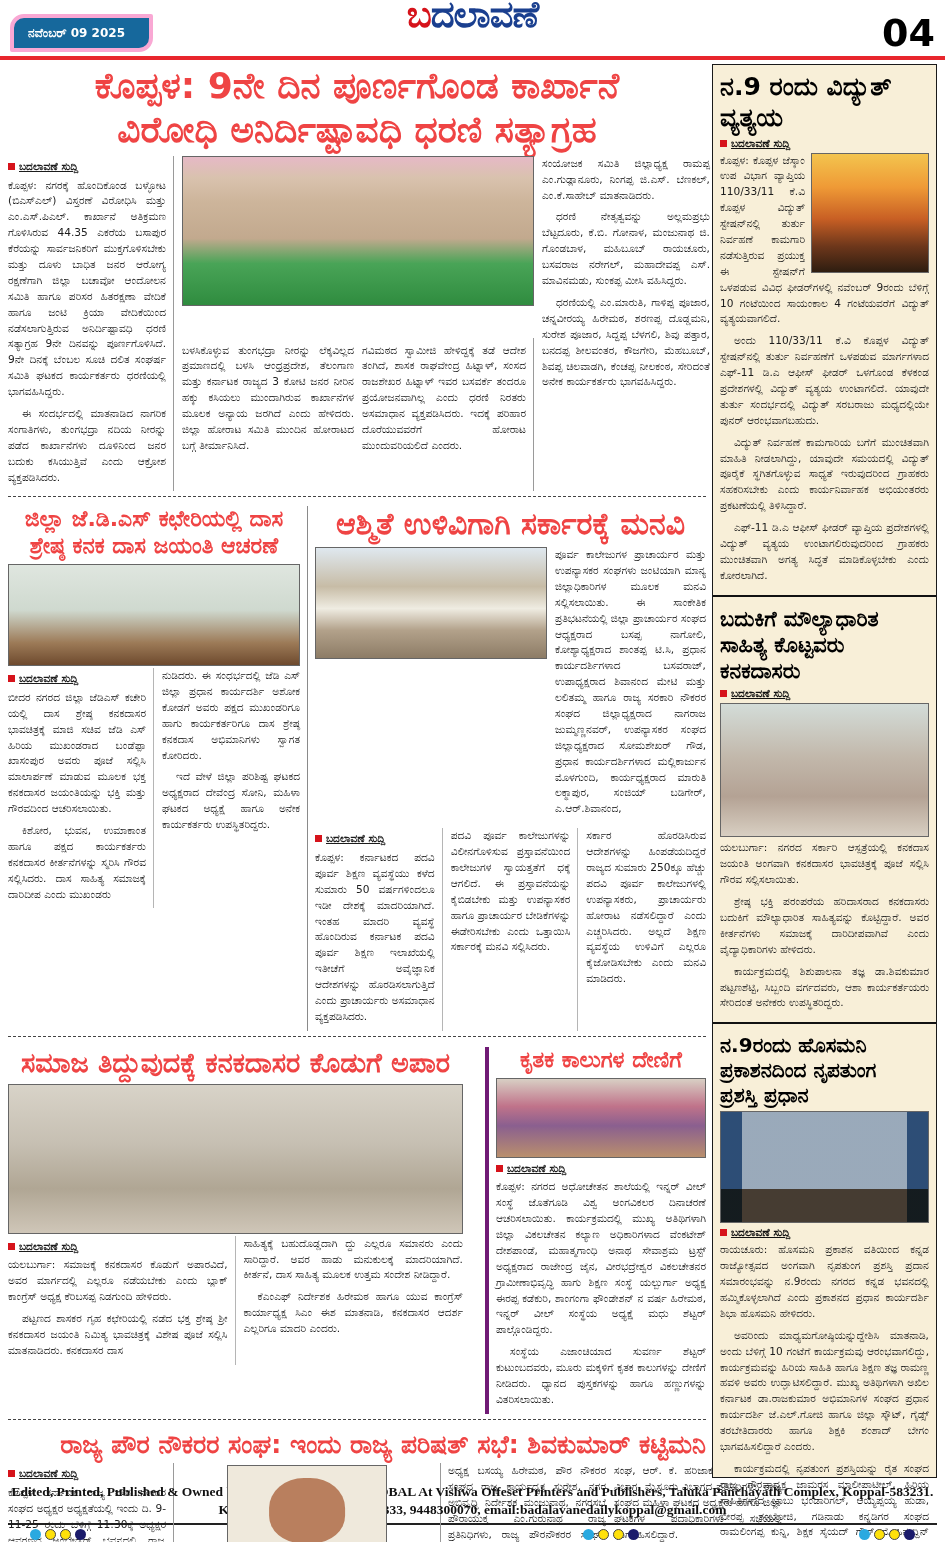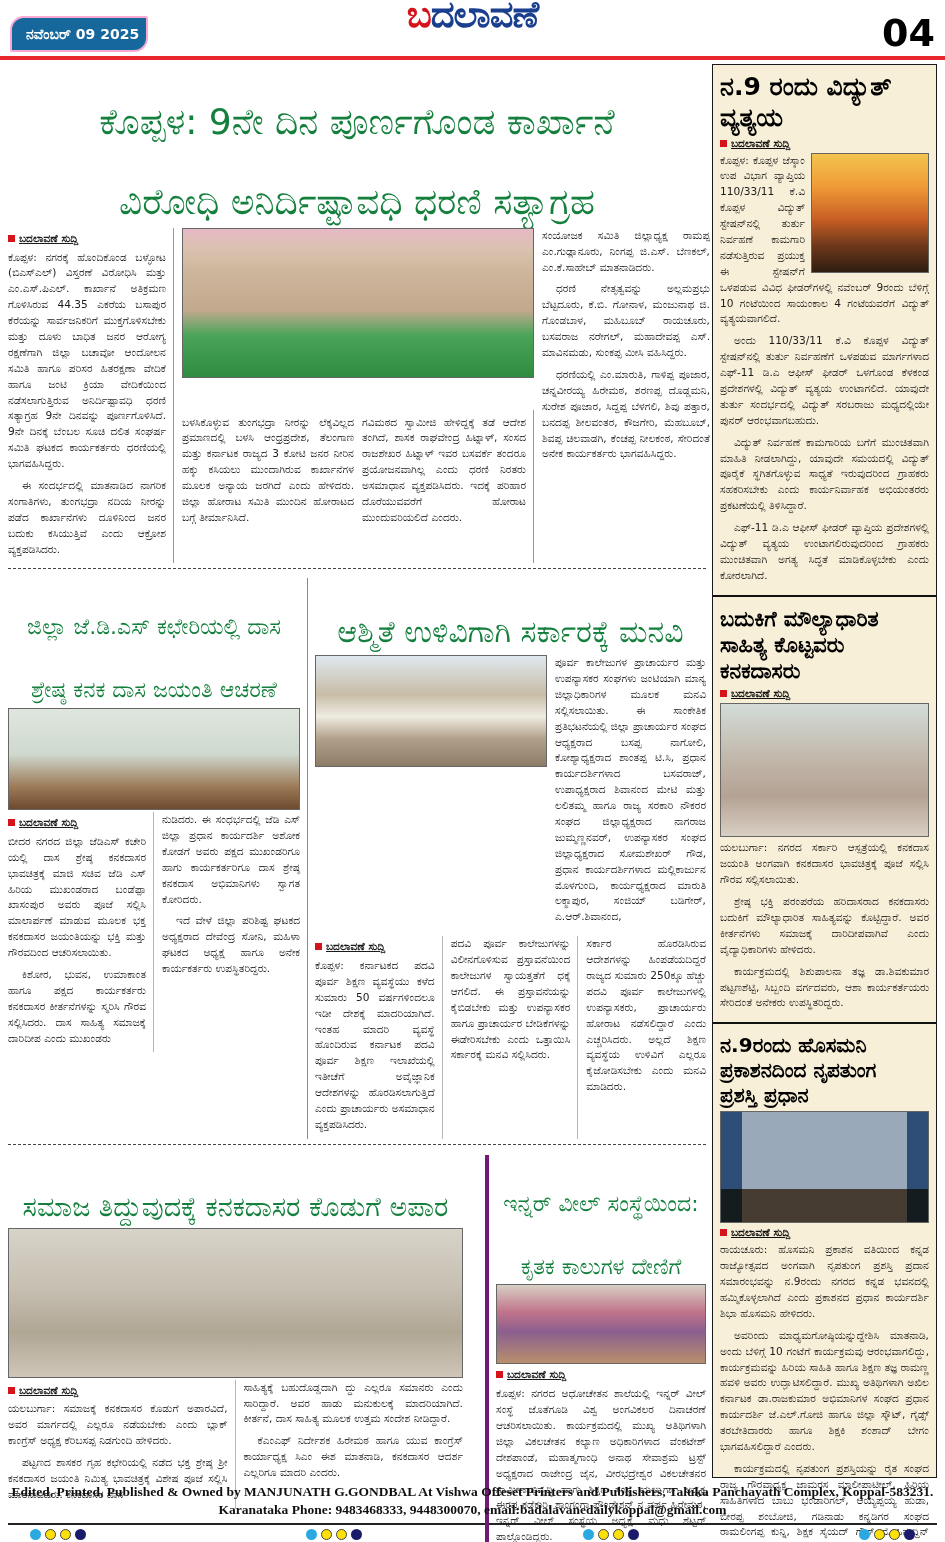--- a/index.html
+++ b/index.html
@@ -1,34 +1,34 @@
 <!DOCTYPE html>
 <html><head>
 <meta charset="utf-8">
 <style>
   html,body{margin:0;padding:0;background:#e8e8e8;}
   .page{width:945px;height:1542px;background:#ffffff;position:relative;margin:0 auto;
         font-family:"DejaVu Sans","Liberation Sans",sans-serif;color:#111;overflow:hidden;
         box-sizing:border-box;}
   
   .hdr{height:54px;display:flex;align-items:flex-end;padding:0 10px 2px 10px;box-sizing:border-box;position:relative;}
-  .date-badge{background:#16689c;color:#fff;font-weight:bold;font-size:14px;line-height:1;
-              padding:9px 7px 9px 14px;border-radius:14px 2px 14px 2px;border:2px solid #f9a8d4;}
+  .date-badge{background:#16689c;color:#fff;font-weight:bold;font-size:12px;line-height:1;
+              padding:9px 24px 9px 14px;border-radius:14px 2px 14px 2px;border:4px solid #f9a8d4;}
   .masthead{position:absolute;left:50%;transform:translateX(-50%);bottom:18px;font-size:37px;font-weight:bold;letter-spacing:-1px;}
   .masthead .m1{color:#d6131b;}
   .masthead .m2{color:#1a3f8f;}
   .pagenum{margin-left:auto;font-size:38px;font-weight:bold;line-height:1;color:#000;}
   .redline{height:4px;background:#e8262d;margin-top:2px;}
   
   .content{display:flex;gap:6px;padding:4px 8px 0 8px;box-sizing:border-box;height:1418px;}
   .leftcol{width:698px;display:flex;flex-direction:column;}
   .rightcol{width:225px;background:#f8efd8;border:1px solid #1a1a1a;box-sizing:border-box;
             padding:4px 7px;display:flex;flex-direction:column;}
   
-  .hl{font-weight:normal;color:#15803d;text-align:center;line-height:1.22;margin-top:36px;}
+  .hl{font-weight:bold;color:#ef4444;text-align:center;line-height:1.22;}
   .byline{font-size:10.5px;font-weight:bold;margin:3px 0 3px 0;}
   .byline .u{text-decoration:underline;}
   .sq{display:inline-block;width:7px;height:7px;background:#d6131b;margin-right:4px;}
   .body{font-size:10.6px;line-height:1.5;text-align:justify;color:#1c1c1c;}
   .body p{margin:0 0 6px 0;text-indent:14px;}
   .body p.noind{text-indent:0;}
   .photo{border:1px solid #666;box-sizing:border-box;}
   .hsep{border-top:1px dashed #444;margin:5px 0;}
   .solidsep{border-top:2px solid #111;margin:5px -7px;}
   
@@ -208,21 +208,20 @@
               <p>ಪಟ್ಟಣದ ಶಾಸಕರ ಗೃಹ ಕಛೇರಿಯಲ್ಲಿ ನಡೆದ ಭಕ್ತ ಶ್ರೇಷ್ಠ ಶ್ರೀ ಕನಕದಾಸರ ಜಯಂತಿ ನಿಮಿತ್ಯ ಭಾವಚಿತ್ರಕ್ಕೆ ವಿಶೇಷ ಪೂಜೆ ಸಲ್ಲಿಸಿ ಮಾತನಾಡಿದರು. ಕನಕದಾಸರ ದಾಸ</p>
             </div>
             <div class="body">
               <p class="noind">ಸಾಹಿತ್ಯಕ್ಕೆ ಬಹುದೊಡ್ಡದಾಗಿ ದ್ದು ಎಲ್ಲರೂ ಸಮಾನರು ಎಂದು ಸಾರಿದ್ದಾರೆ. ಅವರ ಹಾಡು ಮನುಕುಲಕ್ಕೆ ಮಾದರಿಯಾಗಿದೆ. ಕೀರ್ತನೆ, ದಾಸ ಸಾಹಿತ್ಯ ಮೂಲಕ ಉತ್ತಮ ಸಂದೇಶ ನೀಡಿದ್ದಾರೆ.</p>
               <p>ಕೆಎಂಎಫ್ ನಿರ್ದೇಶಕ ಹಿರೇಮಠ ಹಾಗೂ ಯುವ ಕಾಂಗ್ರೆಸ್ ಕಾರ್ಯಾಧ್ಯಕ್ಷ ಸಿಎಂ ಈಶ ಮಾತನಾಡಿ, ಕನಕದಾಸರ ಆದರ್ಶ ಎಲ್ಲರಿಗೂ ಮಾದರಿ ಎಂದರು.</p>
             </div>
           </div>
         </div>
 
         <div class="artE">
-          <div class="hl">ಇನ್ನರ್ ವೀಲ್ ಸಂಸ್ಥೆಯಿಂದ:</div>
           <div class="hl">ಕೃತಕ ಕಾಲುಗಳ ದೇಣಿಗೆ</div>
           <div class="ph photo ph-e"></div>
           <div class="body">
             <div class="byline"><span class="sq"></span><span class="u">ಬದಲಾವಣೆ ಸುದ್ದಿ</span></div>
             <p class="noind">ಕೊಪ್ಪಳ: ನಗರದ ಅಧೋಚೇತನ ಶಾಲೆಯಲ್ಲಿ ಇನ್ನರ್ ವೀಲ್ ಸಂಸ್ಥೆ ಜೊತೆಗೂಡಿ ವಿಶ್ವ ಅಂಗವಿಕಲರ ದಿನಾಚರಣೆ ಆಚರಿಸಲಾಯಿತು. ಕಾರ್ಯಕ್ರಮದಲ್ಲಿ ಮುಖ್ಯ ಅತಿಥಿಗಳಾಗಿ ಜಿಲ್ಲಾ ವಿಕಲಚೇತನ ಕಲ್ಯಾಣ ಅಧಿಕಾರಿಗಳಾದ ವೆಂಕಟೇಶ್ ದೇಶಪಾಂಡೆ, ಮಹಾತ್ಮಗಾಂಧಿ ಅನಾಥ ಸೇವಾಶ್ರಮ ಟ್ರಸ್ಟ್ ಅಧ್ಯಕ್ಷರಾದ ರಾಜೇಂದ್ರ ಜೈನ, ವೀರಭದ್ರೇಶ್ವರ ವಿಕಲಚೇತನರ ಗ್ರಾಮೀಣಾಭಿವೃದ್ಧಿ ಹಾಗು ಶಿಕ್ಷಣ ಸಂಸ್ಥೆ ಯಲ್ಬುರ್ಗಾ ಅಧ್ಯಕ್ಷ ಈರಪ್ಪ ಕಡೆಕುರಿ, ಶಾಂಗಂಗಾ ಫೌಂಡೇಶನ್ ನ ವರ್ಷ ಹಿರೇಮಠ, ಇನ್ನರ್ ವೀಲ್ ಸಂಸ್ಥೆಯ ಅಧ್ಯಕ್ಷೆ ಮಧು ಶೆಟ್ಟರ್ ಪಾಲ್ಗೊಂಡಿದ್ದರು.</p>
             <p>ಸಂಸ್ಥೆಯ ಎಜಾಂಚಿಯಾದ ಸುವರ್ಣ ಶೆಟ್ಟರ್ ಕುಟುಂಬದವರು, ಮೂರು ಮಕ್ಕಳಿಗೆ ಕೃತಕ ಕಾಲುಗಳನ್ನು ದೇಣಿಗೆ ನೀಡಿದರು. ಧ್ಯಾನದ ಪುಸ್ತಕಗಳನ್ನು ಹಾಗೂ ಹಣ್ಣುಗಳನ್ನು ವಿತರಿಸಲಾಯಿತು.</p>
           </div>
         </div>
       </div>
 

